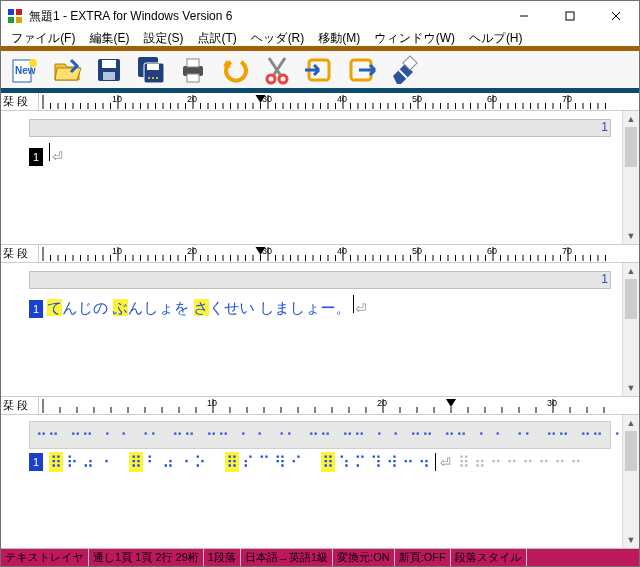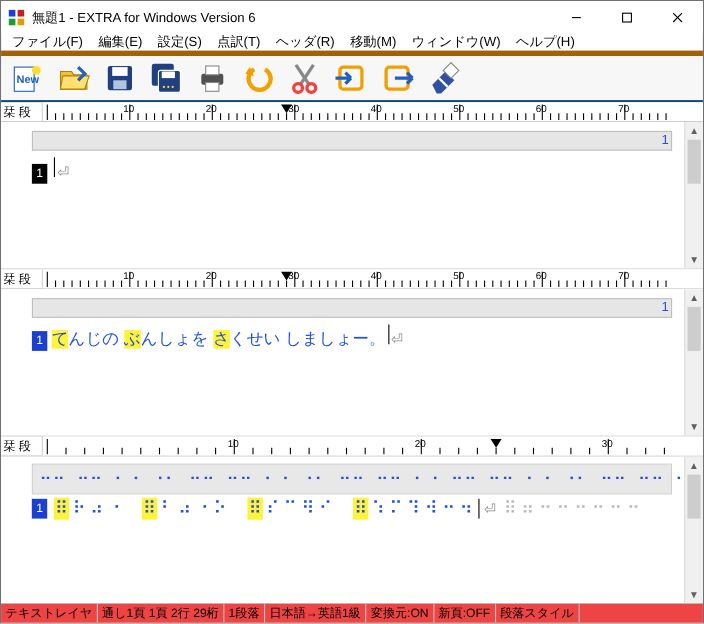--- a/index.html
+++ b/index.html
@@ -6,21 +6,21 @@
 body { background: #fff; overflow: hidden; }
 .window { width: 640px; height: 567px; border: 1px solid #707070; display: flex; flex-direction: column; background: #fff; }
 .titlebar { height: 30px; background: #fff; display: flex; align-items: center; padding-left: 6px; font-size: 12px; color: #000; }
 .title-icon { width: 16px; height: 16px; margin-right: 6px; display: inline-flex; align-items: center; justify-content: center; }
 .title-spacer { flex: 1; }
 .win-btn { width: 46px; height: 30px; display: flex; align-items: center; justify-content: center; font-size: 12px; cursor: pointer; }
 
 .menubar { height: 20px; display: flex; align-items: center; padding: 0 4px; font-size: 12px; gap: 2px; border-bottom: 5px solid #a16207; }
 .menu-item { padding: 1px 6px; cursor: pointer; }
 
-.toolbar { height: 42px; background: #f7f7f7; display: flex; align-items: center; padding: 2px 4px; gap: 2px; border-bottom: 2px solid #0c4a6e; }
+.toolbar { height: 42px; background: #f7f7f7; display: flex; align-items: center; padding: 2px 4px; gap: 2px; border-bottom: 5px solid #0c4a6e; }
 .tool-btn { width: 40px; height: 36px; display: flex; align-items: center; justify-content: center; cursor: pointer; border: 1px solid transparent; }
 .tool-btn svg { width: 32px; height: 32px; }
 
 .panes { flex: 1; display: flex; flex-direction: column; overflow: hidden; }
 .pane { border-top: 1px solid #ccc; display: flex; flex-direction: column; position: relative; }
 .pane:first-child { border-top: none; flex: 1.2; }
 .pane:nth-child(2) { flex: 1.2; }
 .pane:nth-child(3) { flex: 1.2; }
 
 .ruler-row { height: 18px; display: flex; background: #fff; border-bottom: 1px solid #ccc; }
@@ -48,21 +48,21 @@
 .braille-line { display: flex; align-items: center; gap: 2px; font-size: 15px; font-family: monospace; }
 .bcell { display: inline-flex; align-items: center; justify-content: center; width: 14px; height: 20px; font-size: 16px; color: #1d4fe0; }
 .bcell.hl { background: #fff33a; }
 .bcell.dim { color: #bbb; }
 
 .vscroll { position: absolute; right: 0; top: 0; bottom: 0; width: 17px; background: #f0f0f0; border-left: 1px solid #dcdcdc; }
 .vscroll .thumb { position: absolute; left: 2px; right: 2px; height: 30%; top: 16px; background: #cdcdcd; }
 .vscroll .arrow { position: absolute; left: 0; right: 0; height: 16px; display: flex; align-items: center; justify-content: center; font-size: 9px; color: #606060; }
 .vscroll .arrow.top { top: 0; } .vscroll .arrow.bot { bottom: 0; }
 
-.statusbar { height: 18px; background: #ef4444; border-top: 1px solid #c2c2c2; display: flex; font-size: 11px; align-items: stretch; overflow: hidden; }
+.statusbar { height: 18px; background: #be185d; border-top: 1px solid #c2c2c2; display: flex; font-size: 11px; align-items: stretch; overflow: hidden; }
 .status-cell { padding: 1px 4px; border-right: 1px solid #c2c2c2; white-space: nowrap; display: flex; align-items: center; }
 </style>
 </head>
 <body>
 
 <div class="window">
 
   <div class="titlebar">
     <span class="title-icon">
       <svg width="16" height="16">

